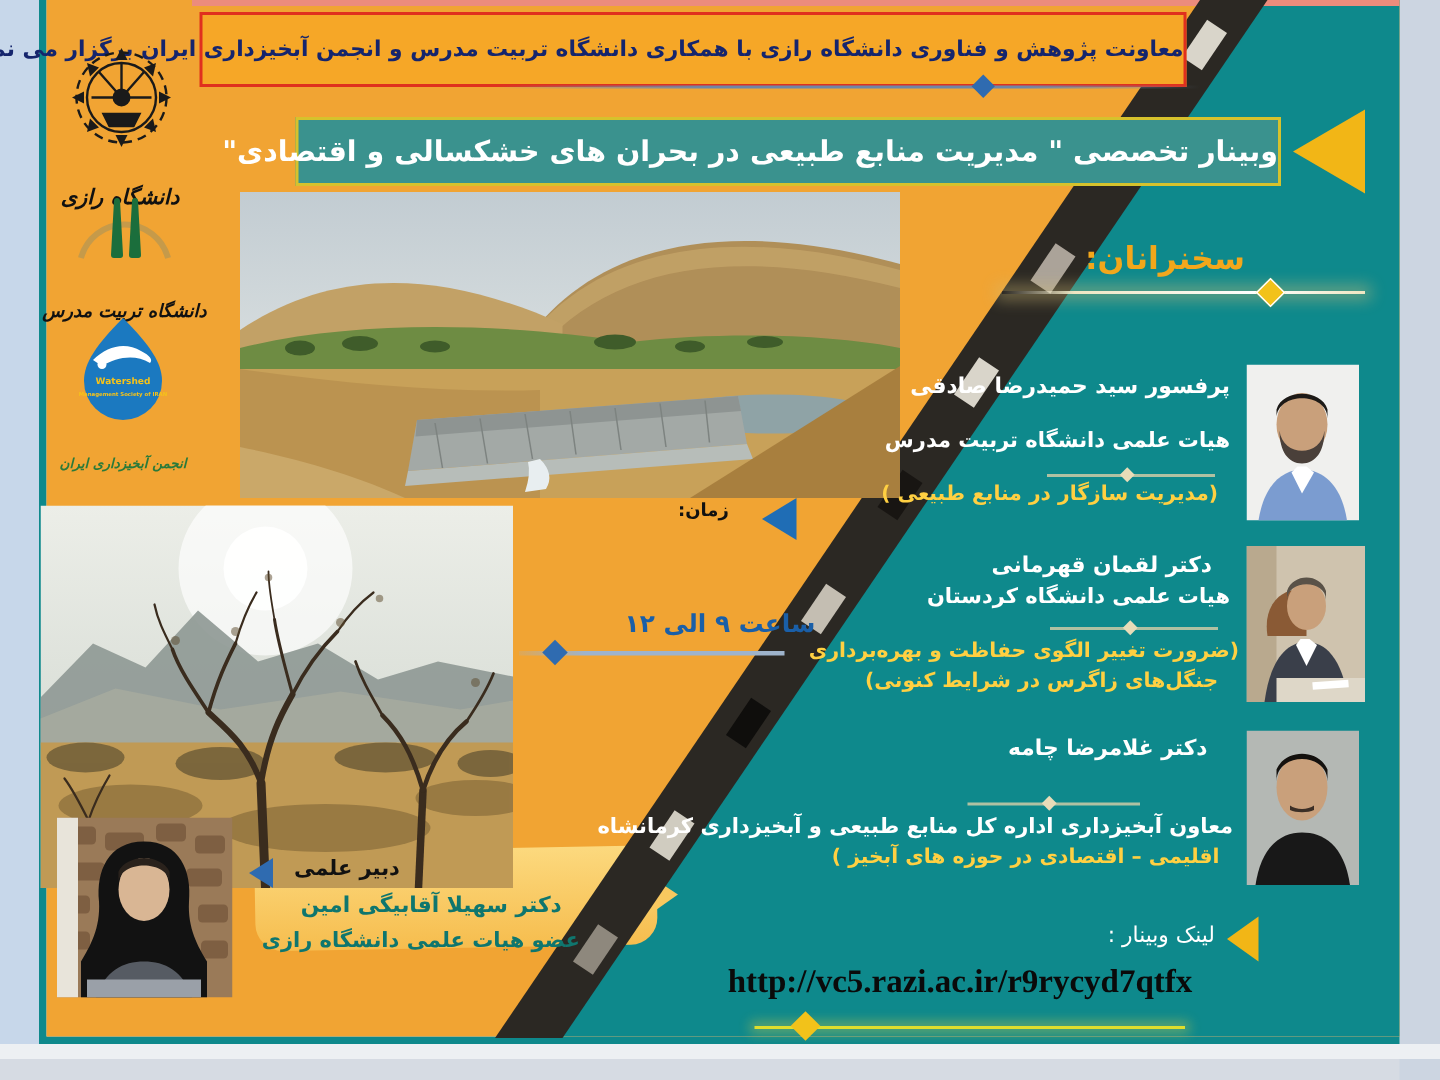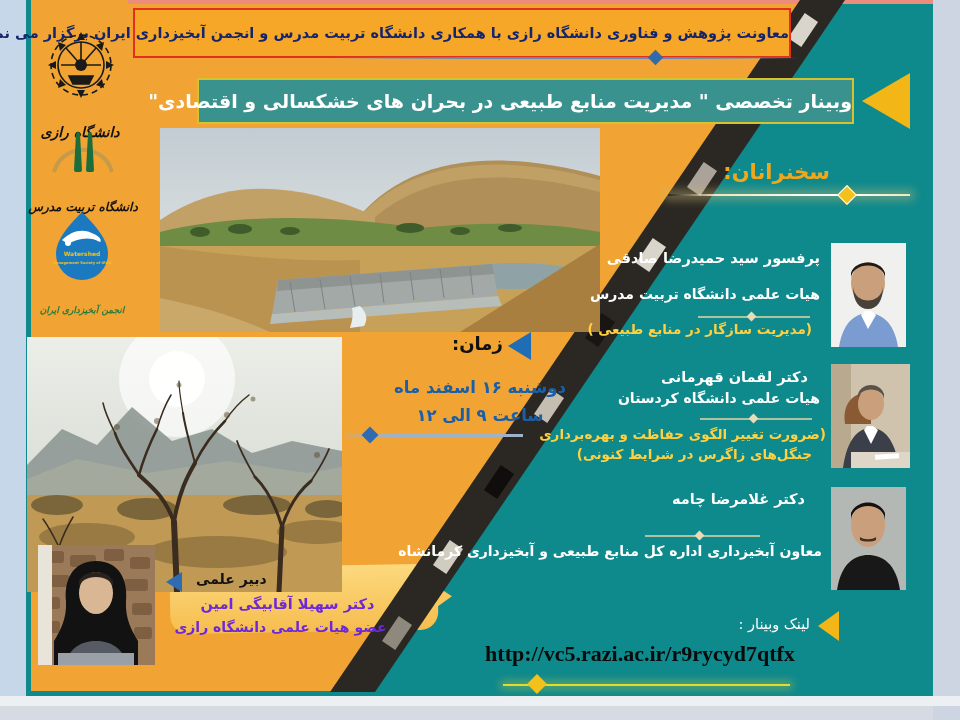--- a/index.html
+++ b/index.html
@@ -13,21 +13,21 @@
   .titlebar{background:#3a928e;border:2px solid #d6c22c;color:#ffffff;font-weight:bold;
             font-size:19px;line-height:42px;text-align:center;}
   .tri-left{width:0;height:0;}
   .diamond{transform:rotate(45deg);}
   .spk-name{color:#ffffff;font-weight:bold;font-size:14.5px;}
   .spk-affil{color:#ffffff;font-weight:bold;font-size:14px;}
   .spk-topic{color:#ffd042;font-weight:bold;font-size:13.5px;}
   .heading-or{color:#f2a71b;font-weight:bold;font-size:21px;}
   .time-txt{color:#1a5fa8;font-weight:bold;font-size:16.5px;}
   .blk{color:#111111;font-weight:bold;}
-  .navy{color:#6d28d9;font-weight:bold;}
+  .navy{color:#0f766e;font-weight:bold;}
   .whitetxt{color:#ffffff;font-weight:bold;}
   .url{font-family:"Liberation Serif",serif;font-weight:bold;font-size:22px;color:#0a0a0a;}
   .caption{color:#111;font-weight:bold;font-style:italic;text-align:center;margin-top:24px;}
 </style>
 </head>
 <body>
 
 <div class="page">
 
   <svg class="abs" style="left:0;top:0;" width="960" height="720" viewBox="0 0 960 720">
@@ -258,25 +258,25 @@
     <rect width="75" height="103" fill="#b4b8b4"></rect>
     <path d="M6 103 C10 76 24 68 37 68 C51 68 65 76 69 103 Z" fill="#181818"></path>
     <ellipse cx="37" cy="38" rx="17" ry="22" fill="#c9a07b"></ellipse>
     <path d="M20 34 C20 14 54 14 54 34 L54 26 C48 12 26 12 20 26 Z" fill="#14110e"></path>
     <path d="M29 50 C33 53 41 53 45 50 L45 53 C41 55 33 55 29 53 Z" fill="#3c2f26"></path>
   </svg>
   <div class="abs spk-name rtl nw" style="right:155px;top:491px;">دکتر غلامرضا چامه</div>
   <div class="abs spk-affil rtl nw" style="right:138px;top:527px;margin-top:16px;">معاون آبخیزداری اداره کل منابع طبیعی و آبخیزداری کرمانشاه</div>
   <div class="abs" style="left:645px;top:535px;width:115px;height:2px;background:#d9cfa8;opacity:.8;"></div>
   <div class="abs diamond" style="left:696px;top:532px;width:7px;height:7px;background:#e8dcb8;"></div>
-
-  <div class="abs blk rtl nw" style="left:452px;top:333px;font-size:18px;">زمان:</div>
+  <div class="abs spk-topic rtl nw" style="right:147px;top:563px;">اقلیمی – اقتصادی در  حوزه های آبخیز )</div>
+
+  <div class="abs blk rtl nw" style="left:452px;top:333px;font-size:12px;">زمان:</div>
   <div class="abs tri-left" style="left:508px;top:332px;border-top:14px solid transparent;
        border-bottom:14px solid transparent;border-right:23px solid #1f6db5;"></div>
-  <div class="abs time-txt rtl nw" style="left:340px;top:378px;width:280px;text-align:center;">دوشنبه ۱۶  اسفند ماه</div>
   <div class="abs time-txt rtl nw" style="left:340px;top:406px;width:280px;text-align:center;">ساعت ۹ الی ۱۲</div>
   <div class="abs" style="left:346px;top:434px;width:177px;height:2.5px;background:
        linear-gradient(to right,rgba(160,180,205,0.2),#9eb3cb 25%,#9eb3cb);"></div>
   <div class="abs diamond" style="left:364px;top:429px;width:12px;height:12px;background:#2f6bb0;"></div>
 
   <svg class="abs" style="left:38px;top:545px;" width="117" height="120" viewBox="0 0 117 120">
     <rect width="117" height="120" fill="#9a7a58"></rect>
     <g fill="#7e5f42">
       <rect x="4" y="6" width="22" height="12" rx="3"></rect>
         <rect x="32" y="10" width="26" height="12" rx="3"></rect>

